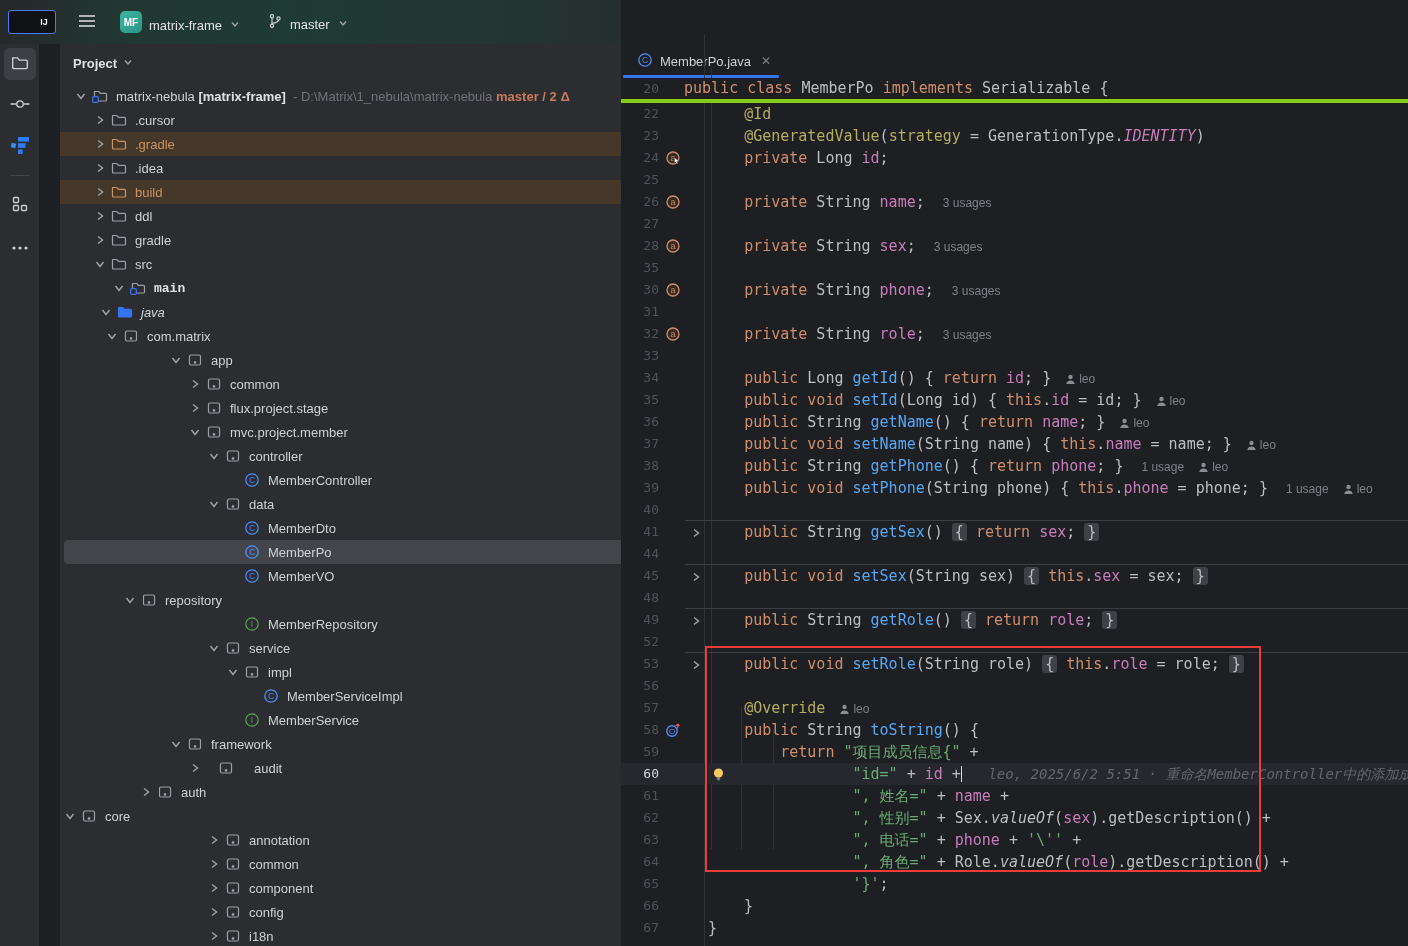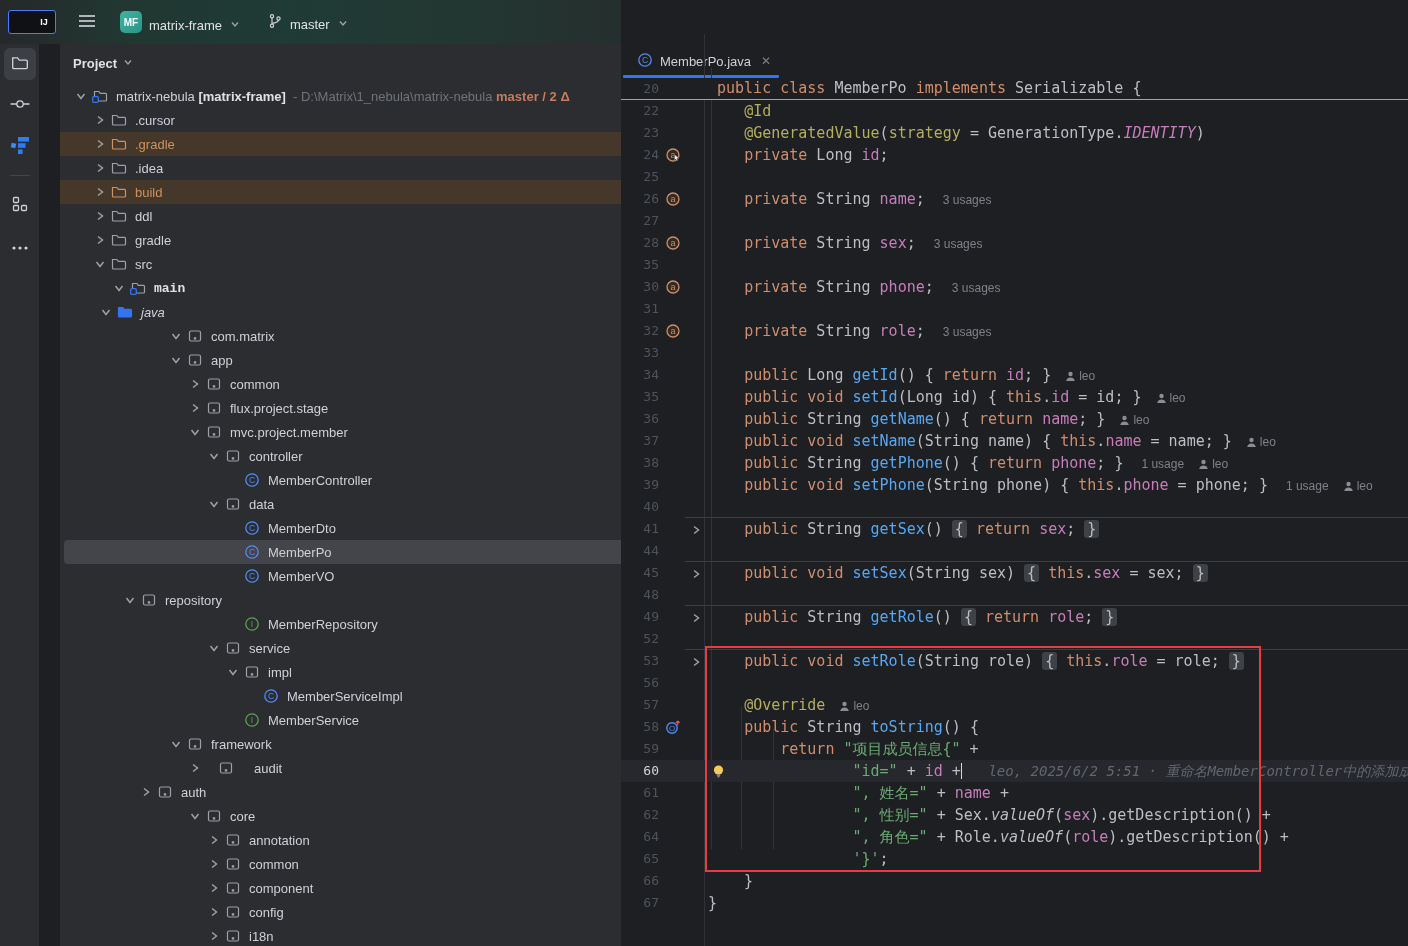--- a/index.html
+++ b/index.html
@@ -41,22 +41,22 @@
 
   
   .editor{position:absolute;left:621px;top:0;right:0;bottom:0;background:#1E1F22;overflow:hidden;
     font-family:"DejaVu Sans Mono","Liberation Mono",monospace;font-size:15px;}
   .edit-top{height:44px;background:transparent;}
   .tabbar{height:34px;display:flex;align-items:stretch;background:#1E1F22;}
   .tab{display:flex;align-items:center;gap:7px;padding:0 10px 0 16px;color:#CED0D6;font-size:13px;
     font-family:"Liberation Sans",sans-serif;position:relative;cursor:pointer;}
   .tab::after{content:"";position:absolute;left:2px;right:2px;bottom:0;height:3px;background:#3574F0;border-radius:1px;}
   .tab-close{color:#7E8188;font-size:12px;margin-left:3px;}
-  .sticky{height:21px;line-height:21px;border-bottom:1px solid #84cc16;position:relative;white-space:pre;
-    padding-left:96px;color:#BCBEC4;z-index:3;background:#1E1F22;}
+  .sticky{height:21px;line-height:21px;border-bottom:4px solid #84cc16;position:relative;white-space:pre;
+    padding-left:63px;color:#BCBEC4;z-index:3;background:#1E1F22;}
   .code{position:relative;z-index:1;}
   .cline{height:22px;line-height:22px;position:relative;white-space:pre;padding-left:87px;color:#BCBEC4;}
   .cline.cur{background:#26282E;}
   .lnum{position:absolute;left:0;top:0;width:38px;text-align:right;color:#4E535B;font-size:13px;}
   .cur .lnum{color:#D2D5DB;}
   .gicon{position:absolute;left:44px;top:3px;width:16px;height:16px;}
   .gfold{position:absolute;left:68px;top:3px;width:14px;height:16px;}
   .sep{position:absolute;left:64px;right:0;top:-1px;height:1px;background:#3B3E43;}
   .hint{font-size:12px;color:#7E8188;font-family:"Liberation Sans",sans-serif;margin-left:18px;}
   .author{font-size:12px;color:#7E8188;font-family:"Liberation Sans",sans-serif;margin-left:14px;}
@@ -200,21 +200,21 @@
             <path d="M3.5 5L7 9.5 10.5 5"></path>
           </svg></span><span class="ticon"><svg width="16" height="16" viewBox="0 0 16 16">
             <path d="M2.5 3.5h4.3l1.5 1.9h5.2a1 1 0 0 1 1 1v5.6a1 1 0 0 1-1 1H3.5a1 1 0 0 1-1-1z" fill="none" stroke="#9DA0A8" stroke-width="1.2"></path>
             <rect x="0.7" y="8.7" width="5.6" height="5.6" rx="1" fill="#2B2D30" stroke="#3574F0" stroke-width="1.3"></rect>
           </svg></span><span class="tl-bold">main</span></div>
       <div class="trow" style="padding-left: 36px; font-style: italic;"><span class="tchev"><svg width="14" height="14" viewBox="0 0 14 14" fill="none" stroke="#9DA0A8" stroke-width="1.5">
             <path d="M3.5 5L7 9.5 10.5 5"></path>
           </svg></span><span class="ticon"><svg width="16" height="16" viewBox="0 0 16 16">
             <path d="M1.5 3.5h4.3l1.5 1.9h6.2a1 1 0 0 1 1 1v5.6a1 1 0 0 1-1 1H2.5a1 1 0 0 1-1-1z" fill="#3574F0" stroke="#3574F0" stroke-width="1.2"></path>
           </svg></span><span>java</span></div>
-      <div class="trow" style="padding-left: 106px;"><span class="tchev"><svg width="14" height="14" viewBox="0 0 14 14" fill="none" stroke="#9DA0A8" stroke-width="1.5">
+      <div class="trow" style="padding-left: 42px;"><span class="tchev"><svg width="14" height="14" viewBox="0 0 14 14" fill="none" stroke="#9DA0A8" stroke-width="1.5">
             <path d="M3.5 5L7 9.5 10.5 5"></path>
           </svg></span><span class="ticon"><svg width="16" height="16" viewBox="0 0 16 16">
             <rect x="2.5" y="3" width="11" height="10" rx="1.5" fill="none" stroke="#9DA0A8" stroke-width="1.2"></rect>
             <rect x="6.8" y="9.2" width="2.4" height="2.4" fill="#9DA0A8"></rect>
           </svg></span><span>com.matrix</span></div>
       <div class="trow" style="padding-left: 106px;"><span class="tchev"><svg width="14" height="14" viewBox="0 0 14 14" fill="none" stroke="#9DA0A8" stroke-width="1.5">
             <path d="M3.5 5L7 9.5 10.5 5"></path>
           </svg></span><span class="ticon"><svg width="16" height="16" viewBox="0 0 16 16">
             <rect x="2.5" y="3" width="11" height="10" rx="1.5" fill="none" stroke="#9DA0A8" stroke-width="1.2"></rect>
             <rect x="6.8" y="9.2" width="2.4" height="2.4" fill="#9DA0A8"></rect>
@@ -306,21 +306,21 @@
           </svg></span><span class="ticon"><svg width="16" height="16" viewBox="0 0 16 16">
             <rect x="2.5" y="3" width="11" height="10" rx="1.5" fill="none" stroke="#9DA0A8" stroke-width="1.2"></rect>
             <rect x="6.8" y="9.2" width="2.4" height="2.4" fill="#9DA0A8"></rect>
           </svg></span><span>audit</span></div>
       <div class="trow" style="padding-left: 76px;"><span class="tchev"><svg width="14" height="14" viewBox="0 0 14 14" fill="none" stroke="#9DA0A8" stroke-width="1.5">
             <path d="M5 3.5L9.5 7 5 10.5"></path>
           </svg></span><span class="ticon"><svg width="16" height="16" viewBox="0 0 16 16">
             <rect x="2.5" y="3" width="11" height="10" rx="1.5" fill="none" stroke="#9DA0A8" stroke-width="1.2"></rect>
             <rect x="6.8" y="9.2" width="2.4" height="2.4" fill="#9DA0A8"></rect>
           </svg></span><span>auth</span></div>
-      <div class="trow" style="padding-left: 125px;"><span class="tchev"><svg width="14" height="14" viewBox="0 0 14 14" fill="none" stroke="#9DA0A8" stroke-width="1.5">
+      <div class="trow" style=""><span class="tchev"><svg width="14" height="14" viewBox="0 0 14 14" fill="none" stroke="#9DA0A8" stroke-width="1.5">
             <path d="M3.5 5L7 9.5 10.5 5"></path>
           </svg></span><span class="ticon"><svg width="16" height="16" viewBox="0 0 16 16">
             <rect x="2.5" y="3" width="11" height="10" rx="1.5" fill="none" stroke="#9DA0A8" stroke-width="1.2"></rect>
             <rect x="6.8" y="9.2" width="2.4" height="2.4" fill="#9DA0A8"></rect>
           </svg></span><span>core</span></div>
       <div class="trow" style="padding-left: 144px;"><span class="tchev"><svg width="14" height="14" viewBox="0 0 14 14" fill="none" stroke="#9DA0A8" stroke-width="1.5">
             <path d="M5 3.5L9.5 7 5 10.5"></path>
           </svg></span><span class="ticon"><svg width="16" height="16" viewBox="0 0 16 16">
             <rect x="2.5" y="3" width="11" height="10" rx="1.5" fill="none" stroke="#9DA0A8" stroke-width="1.2"></rect>
             <rect x="6.8" y="9.2" width="2.4" height="2.4" fill="#9DA0A8"></rect>
@@ -446,20 +446,21 @@
             <path d="M12.7 6.2V2M12.7 2l-1.9 1.9M12.7 2l1.9 1.9" stroke="#E35252" stroke-width="1.3" fill="none"></path>
           </svg></span><span class="tk-pl">    </span><span class="tk-kw">public</span><span class="tk-pl"> String </span><span class="tk-mn">toString</span><span class="tk-pl">() {</span></div>
       <div class="cline"><span class="lnum">59</span><span class="tk-pl">        </span><span class="tk-kw">return</span><span class="tk-pl"> </span><span class="tk-str">"项目成员信息{"</span><span class="tk-pl"> +</span></div>
       <div class="cline cur"><span class="lnum">60</span><span class="bulb"><svg width="15" height="15" viewBox="0 0 15 15">
             <circle cx="7.5" cy="6" r="4.6" fill="#F5C95C"></circle>
             <rect x="5.6" y="10.4" width="3.8" height="1.3" rx="0.6" fill="#9DA0A8"></rect>
             <rect x="6.1" y="12.2" width="2.8" height="1.1" rx="0.5" fill="#9DA0A8"></rect>
           </svg></span><span class="tk-pl">                </span><span class="tk-str">"id="</span><span class="tk-pl"> + </span><span class="tk-fld">id</span><span class="tk-pl"> +</span><span class="caret"></span><span class="blame">leo, 2025/6/2 5:51 · 重命名MemberController中的添加成员方法为</span></div>
       <div class="cline"><span class="lnum">61</span><span class="tk-pl">                </span><span class="tk-str">", 姓名="</span><span class="tk-pl"> + </span><span class="tk-fld">name</span><span class="tk-pl"> +</span></div>
       <div class="cline"><span class="lnum">62</span><span class="tk-pl">                </span><span class="tk-str">", 性别="</span><span class="tk-pl"> + Sex.</span><span class="tk-it">valueOf</span><span class="tk-pl">(</span><span class="tk-fld">sex</span><span class="tk-pl">).getDescription() +</span></div>
+      <div class="cline"><span class="lnum">63</span><span class="tk-pl">                </span><span class="tk-str">", 电话="</span><span class="tk-pl"> + </span><span class="tk-fld">phone</span><span class="tk-pl"> + </span><span class="tk-str">'\''</span><span class="tk-pl"> +</span></div>
       <div class="cline"><span class="lnum">64</span><span class="tk-pl">                </span><span class="tk-str">", 角色="</span><span class="tk-pl"> + Role.</span><span class="tk-it">valueOf</span><span class="tk-pl">(</span><span class="tk-fld">role</span><span class="tk-pl">).getDescription() +</span></div>
       <div class="cline"><span class="lnum">65</span><span class="tk-pl">                </span><span class="tk-str">'}'</span><span class="tk-pl">;</span></div>
       <div class="cline"><span class="lnum">66</span><span class="tk-pl">    }</span></div>
       <div class="cline"><span class="lnum">67</span><span class="tk-pl">}</span></div>
     </div>
   <div class="guide" style="left:90px;top:68px;height:781px;"></div>
   <div class="guide" style="left:120px;top:707px;height:142px;"></div>
   <div class="guide" style="left:152px;top:729px;height:120px;"></div>
   <div class="redbox"></div>
 </div>

